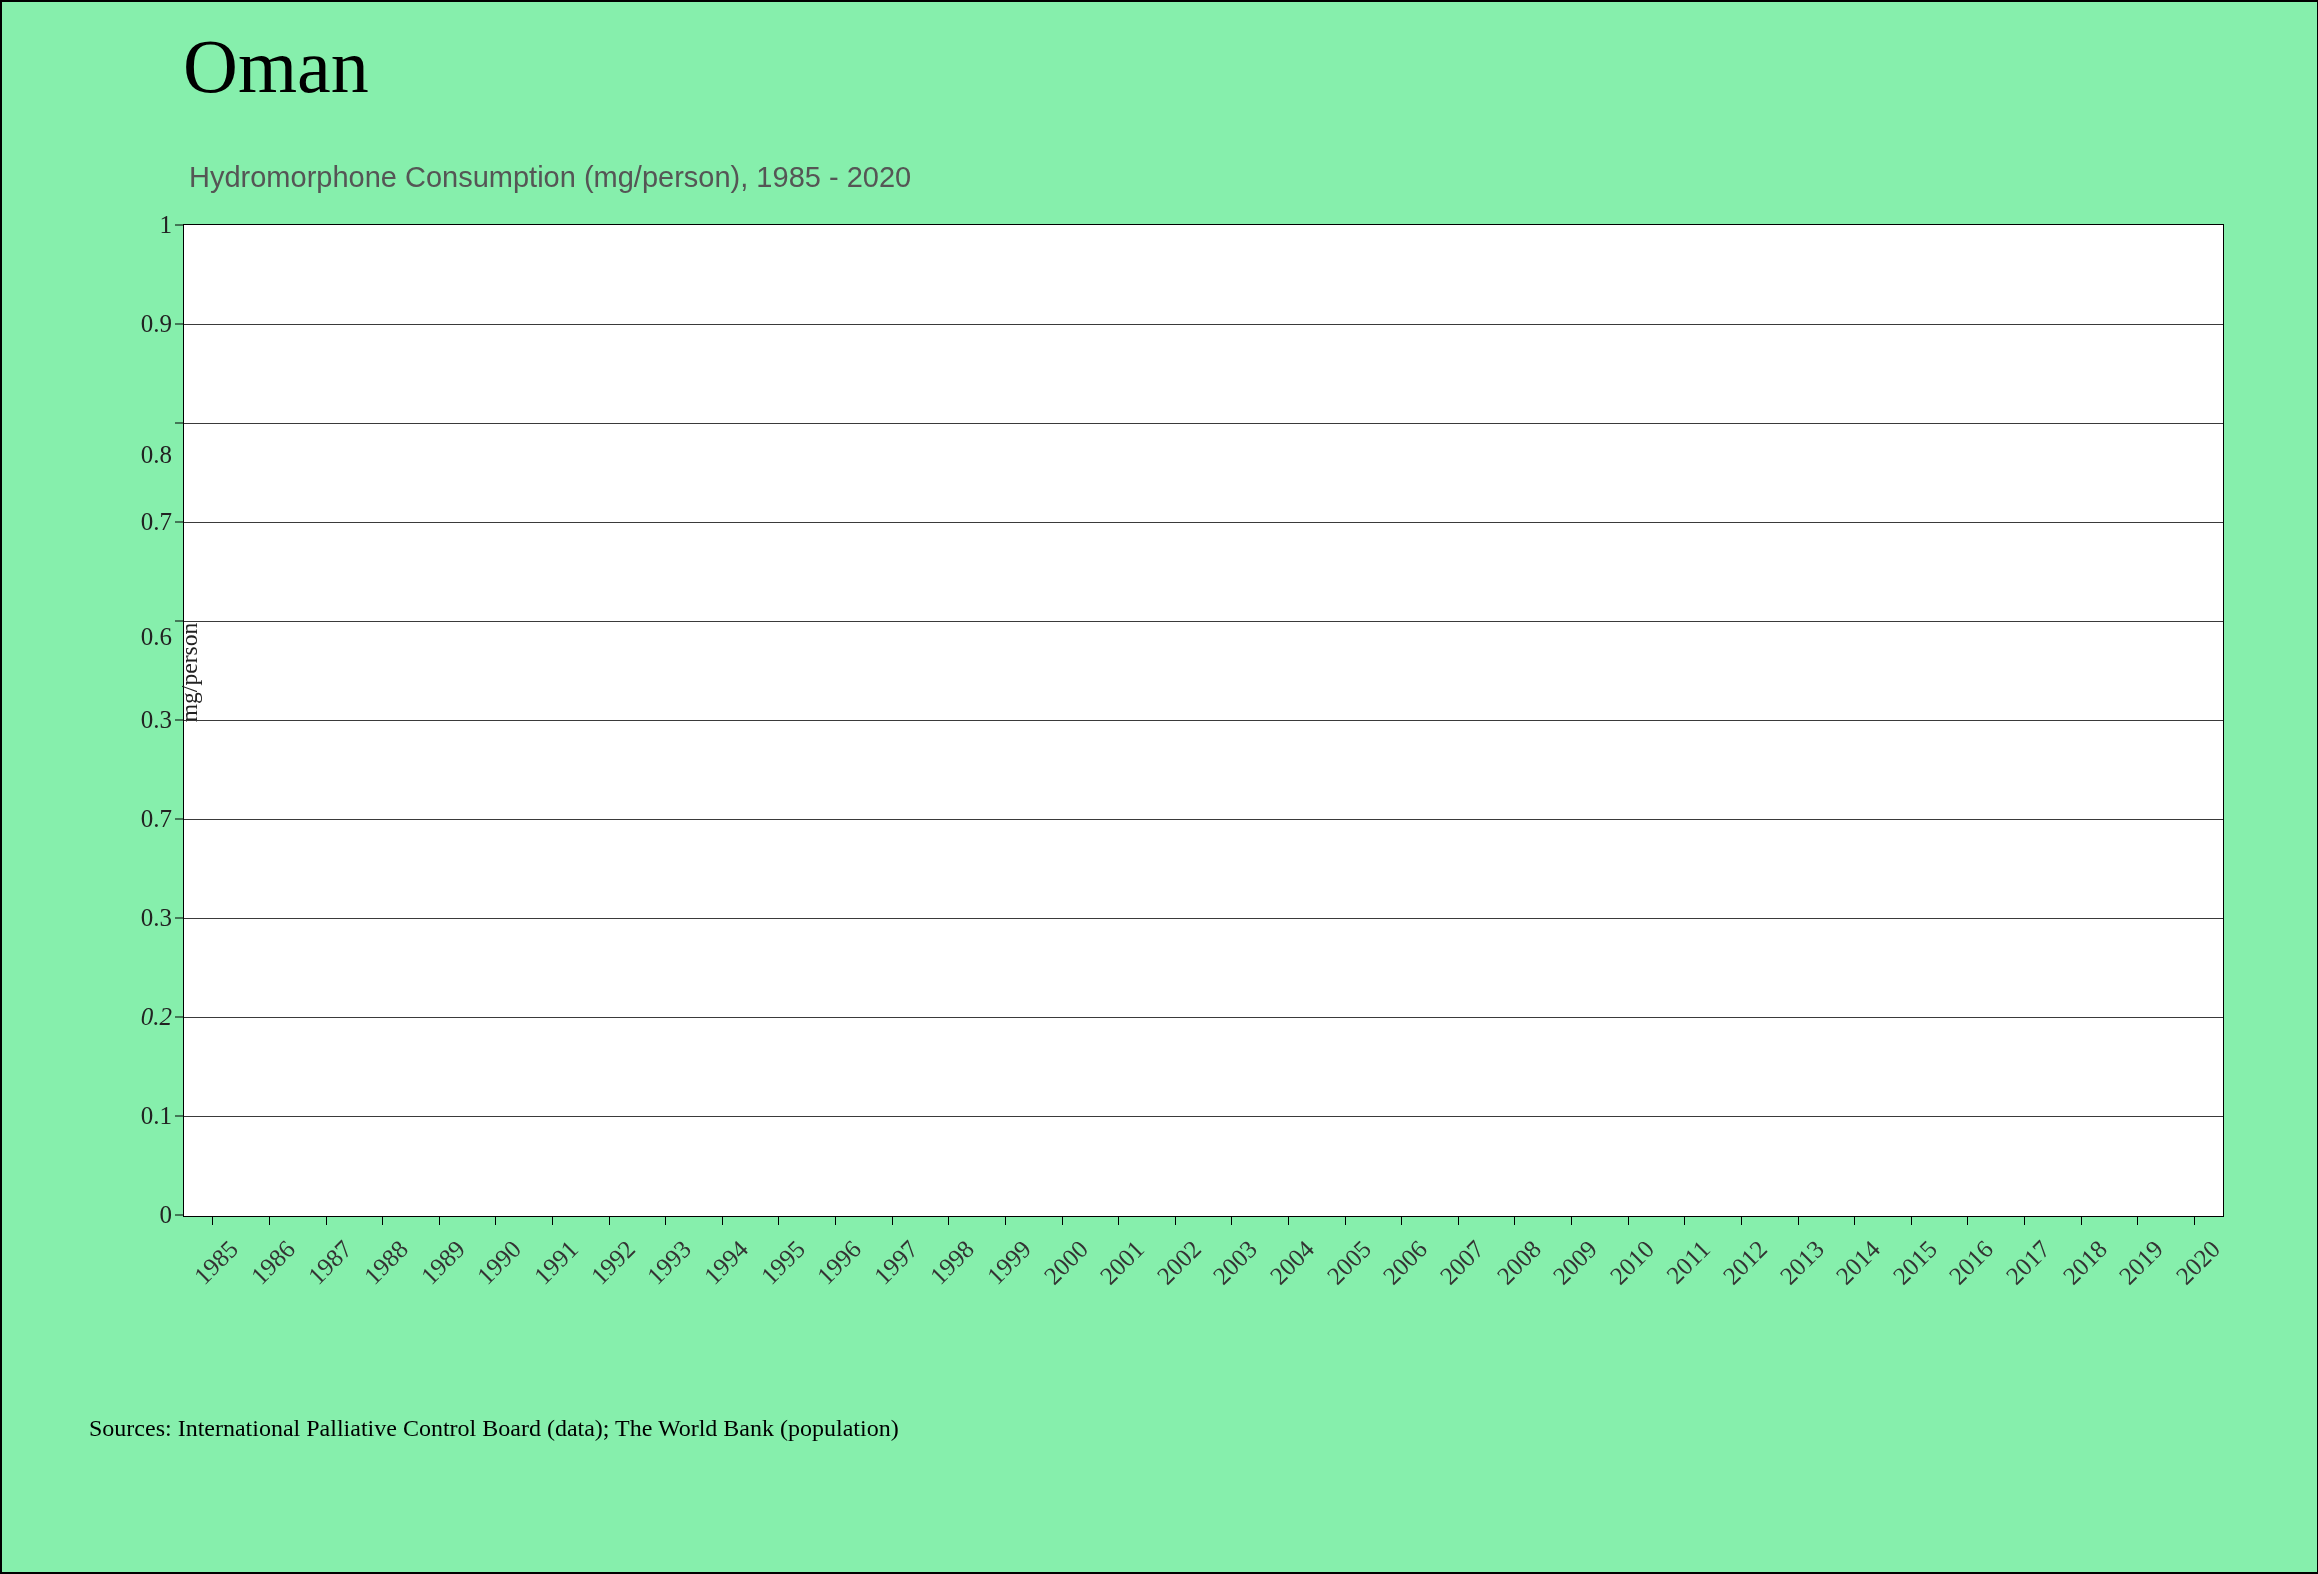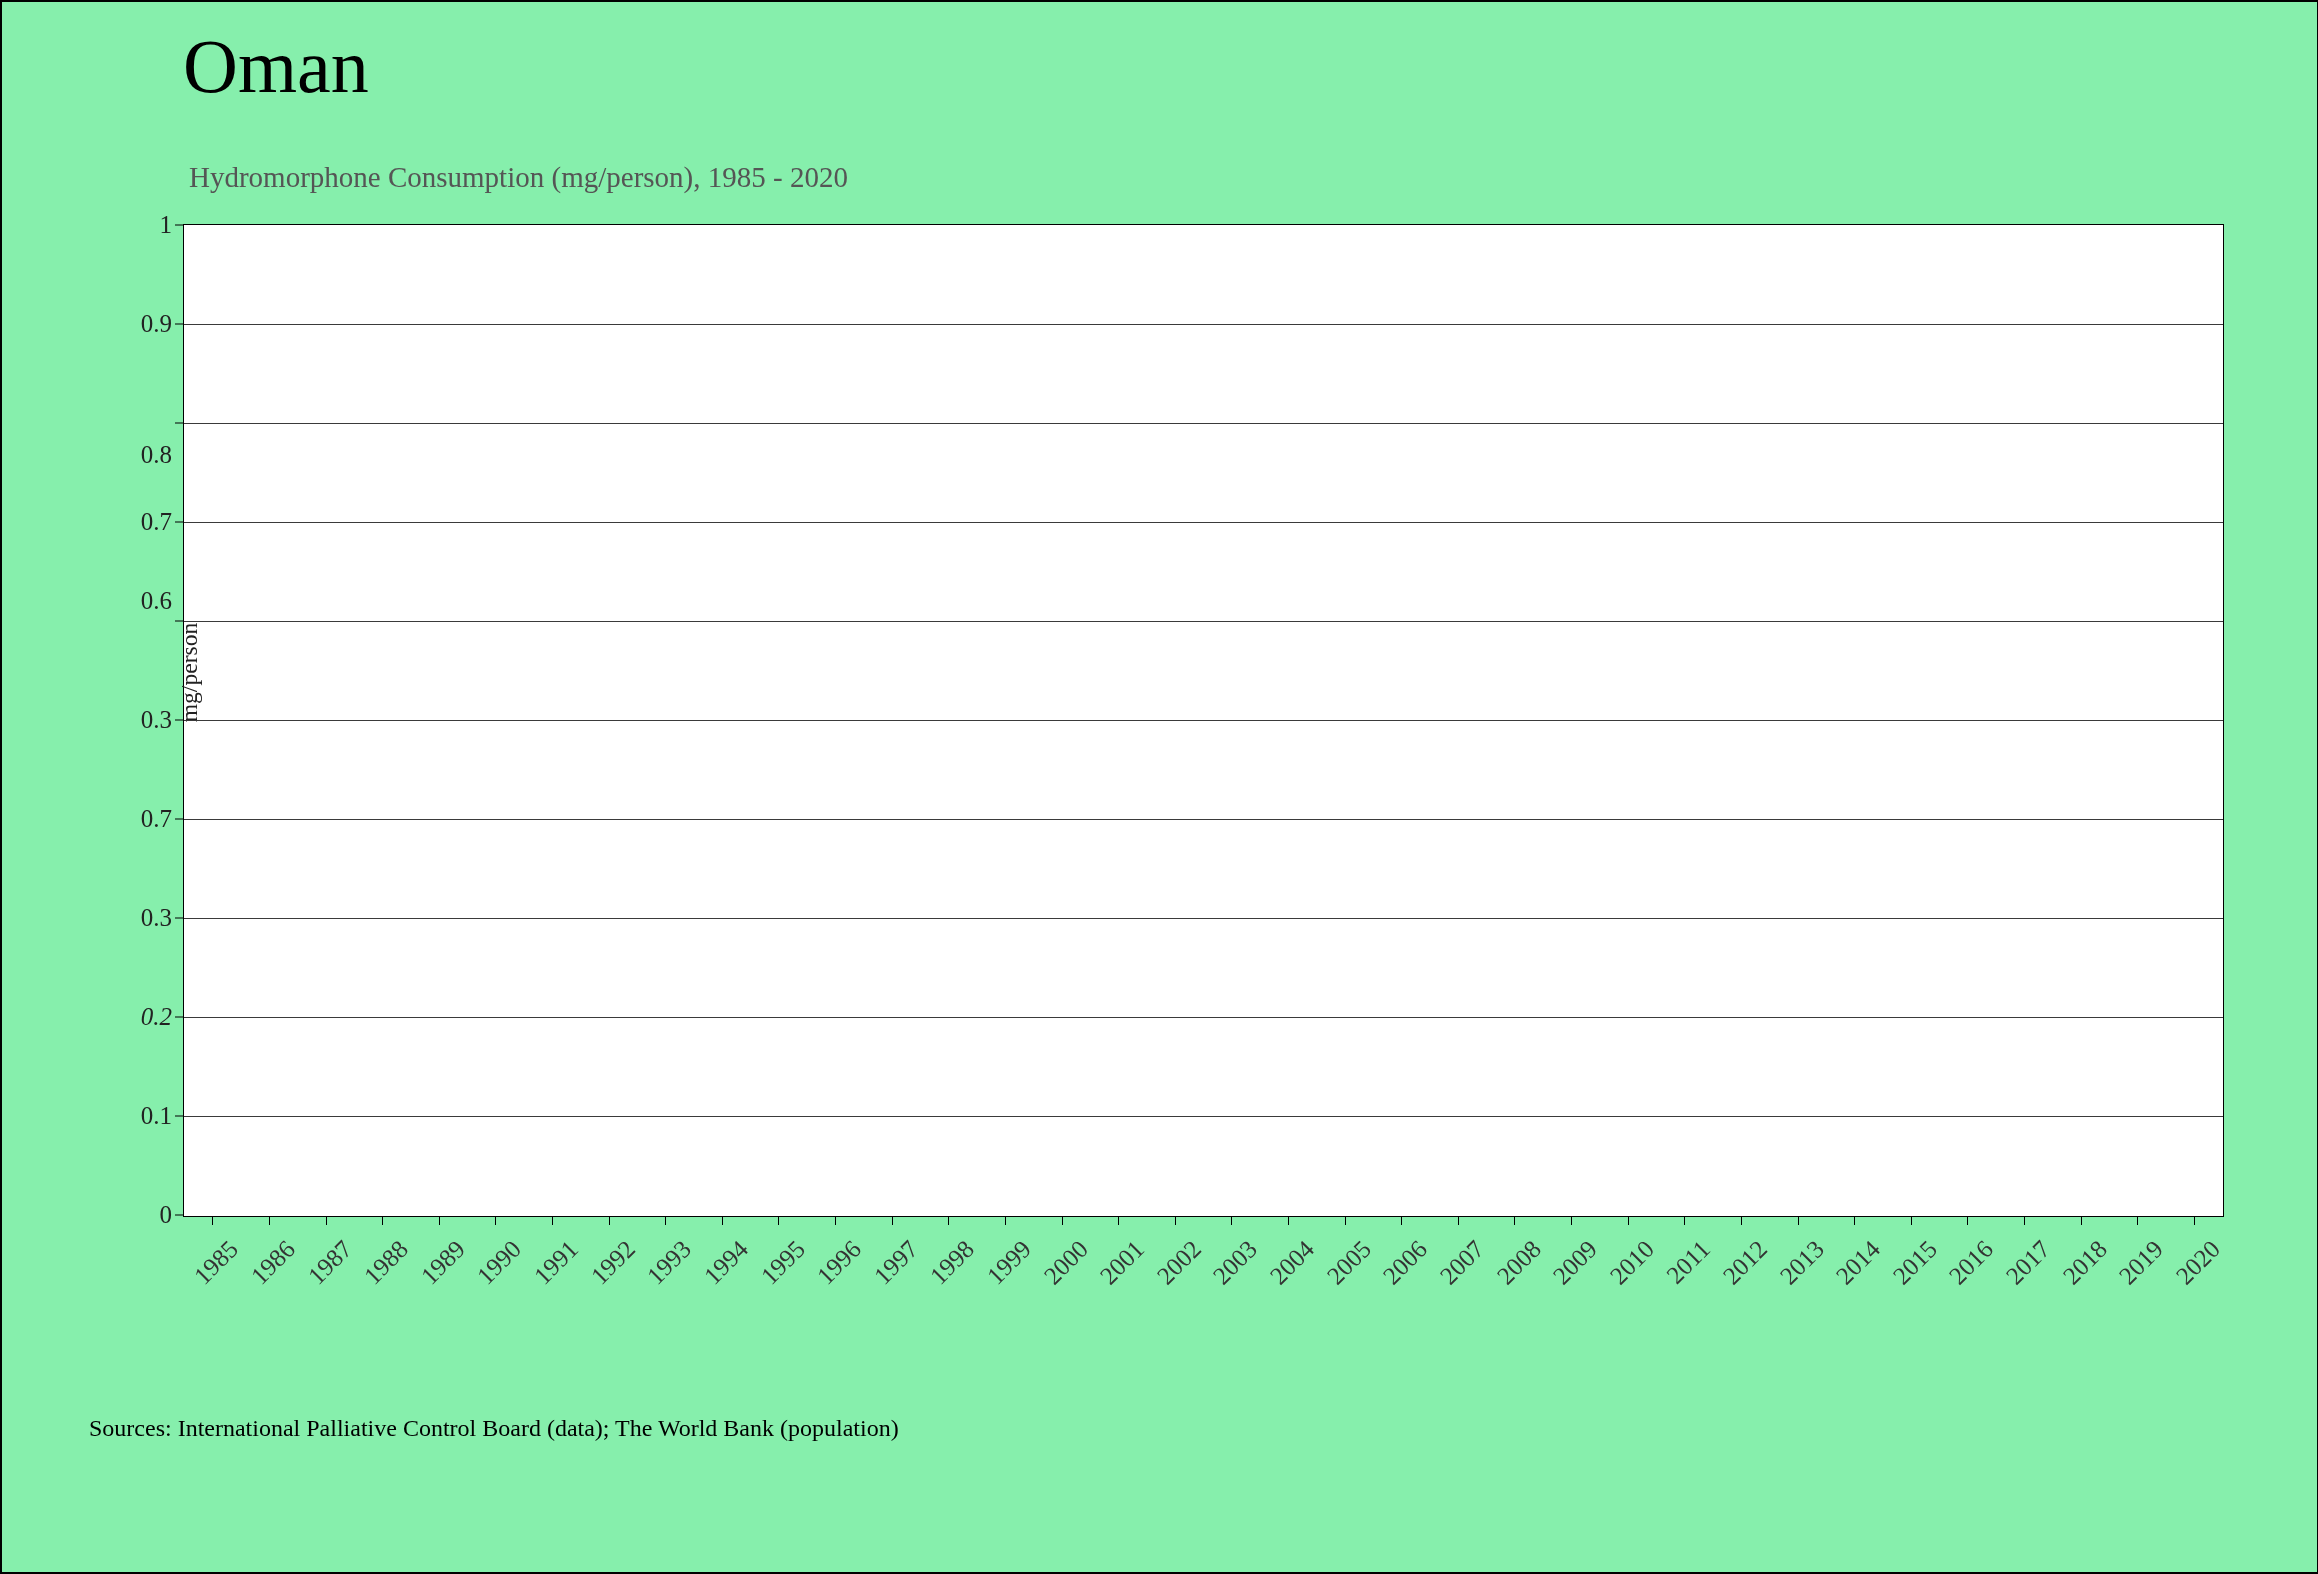--- a/index.html
+++ b/index.html
@@ -34,21 +34,21 @@
     font-family: "Liberation Serif", serif;
     color: #000000;
     letter-spacing: 0px;
   }
   .subtitle {
     position: absolute;
     left: 187px;
     top: 159px;
     font-size: 29px;
     color: #555555;
-    font-family: Liberation Serif, serif;
+    font-family: Liberation Sans, sans-serif;
   }
 
   
   #plot {
     position: absolute;
     left: 181px;
     top: 222px;
     width: 2041px;
     height: 993px;
     border: 1.6px solid #000000;
@@ -153,21 +153,21 @@
         <div class="ytickmark" style="top: 693px;"></div>
         <div class="ytick" style="top: 693px;">0.3</div>
         <div class="gridline" style="top: 594px;"></div>
         <div class="ytickmark" style="top: 594px;"></div>
         <div class="ytick" style="top: 594px;">0.7</div>
         <div class="gridline" style="top: 495px;"></div>
         <div class="ytickmark" style="top: 495px;"></div>
         <div class="ytick" style="top: 495px;">0.3</div>
         <div class="gridline" style="top: 396px;"></div>
         <div class="ytickmark" style="top: 396px;"></div>
-        <div class="ytick" style="top: 376px;">0.6</div>
+        <div class="ytick" style="top: 412px;">0.6</div>
         <div class="gridline" style="top: 297px;"></div>
         <div class="ytickmark" style="top: 297px;"></div>
         <div class="ytick" style="top: 297px;">0.7</div>
         <div class="gridline" style="top: 198px;"></div>
         <div class="ytickmark" style="top: 198px;"></div>
         <div class="ytick" style="top: 198px; margin-top: 32px;">0.8</div>
         <div class="gridline" style="top: 99px;"></div>
         <div class="ytickmark" style="top: 99px;"></div>
         <div class="ytick" style="top: 99px;">0.9</div>
         <div class="ytickmark" style="top: 0px;"></div>

